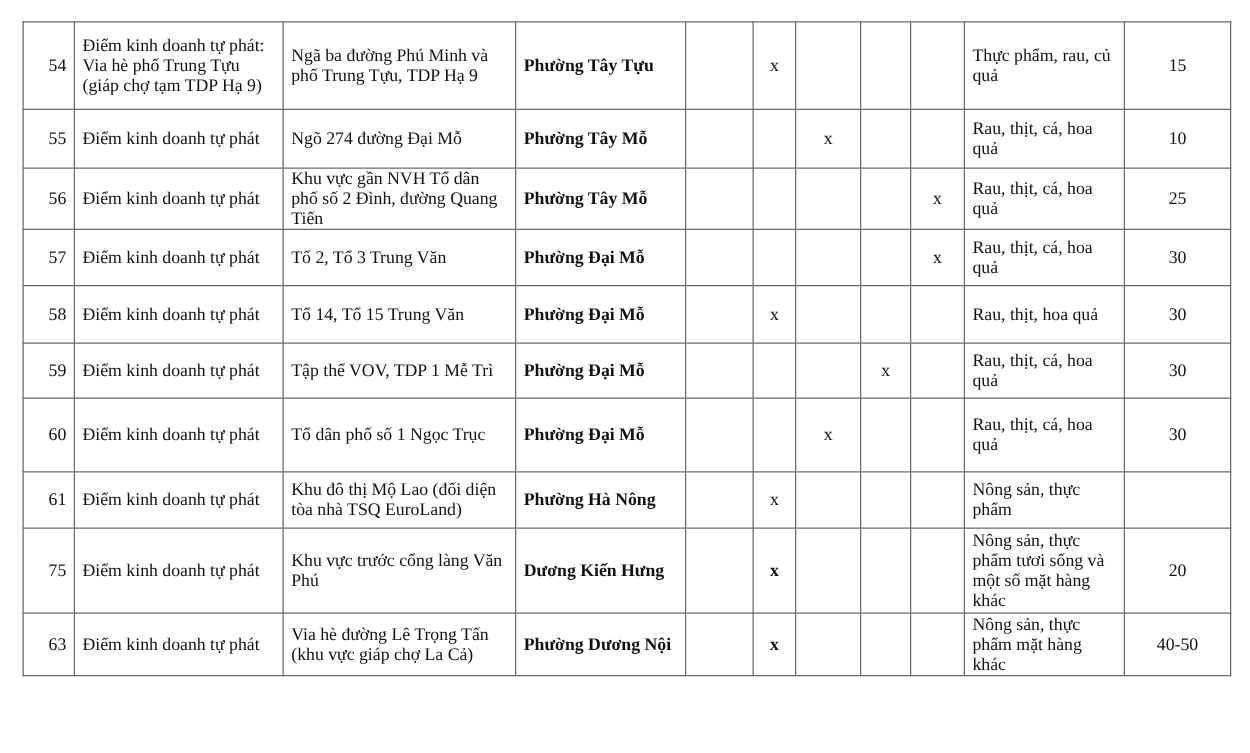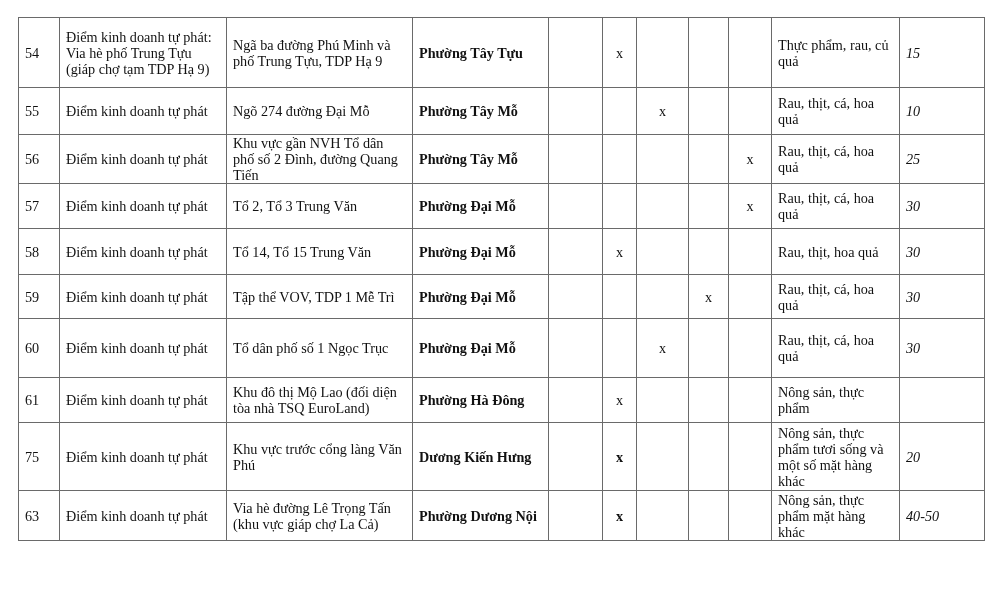--- a/index.html
+++ b/index.html
@@ -2,25 +2,25 @@
 <html><head>
 <meta charset="utf-8">
 <style>
   html, body { margin:0; padding:0; background:#ffffff; }
   body { width:1000px; height:602px; position:relative; overflow:hidden;
          font-family:"Liberation Serif", "DejaVu Serif", serif; color:#111; }
   table.doc { position:absolute; left:18px; top:17px; border-collapse:collapse;
               table-layout:fixed; width:966px; }
   table.doc td { border:1.3px solid #6a6a6a; padding:0 6px; font-size:14.2px;
                  line-height:16px; vertical-align:middle; overflow:hidden; }
-  td.c-num { text-align:left; }
+  td.c-num { text-align:right; }
   td.c-ward { font-weight:bold; }
   td.c-x { text-align:center; padding:0; }
   td.c-x.bold { font-weight:bold; }
-  td.c-qty { text-align:left;font-style:italic; }
+  td.c-qty { text-align:center; }
   td.c-goods { padding-left:6px; padding-right:4px; }
 </style>
 </head>
 <body>
 
 <table class="doc">
   <colgroup id="cols">
       <col style="width: 41px;">
       <col style="width: 167px;">
       <col style="width: 186px;">
@@ -122,21 +122,21 @@
     <td class="c-x">x</td>
     <td class="c-x"></td>
     <td class="c-x"></td>
     <td class="c-goods">Rau, thịt, cá, hoa quả</td>
     <td class="c-qty">30</td>
   </tr>
       <tr style="height: 45px; margin-top: 12px;">
     <td class="c-num">61</td>
     <td class="c-type">Điểm kinh doanh tự phát</td>
     <td class="c-loc">Khu đô thị Mộ Lao (đối diện tòa nhà TSQ EuroLand)</td>
-    <td class="c-ward">Phường Hà Đông</td>
+    <td class="c-ward">Phường Hà Nông</td>
     <td class="c-x"></td>
     <td class="c-x">x</td>
     <td class="c-x"></td>
     <td class="c-x"></td>
     <td class="c-x"></td>
     <td class="c-goods">Nông sản, thực phẩm</td>
     <td class="c-qty"></td>
   </tr>
       <tr style="height: 68px;">
     <td class="c-num">75</td>

